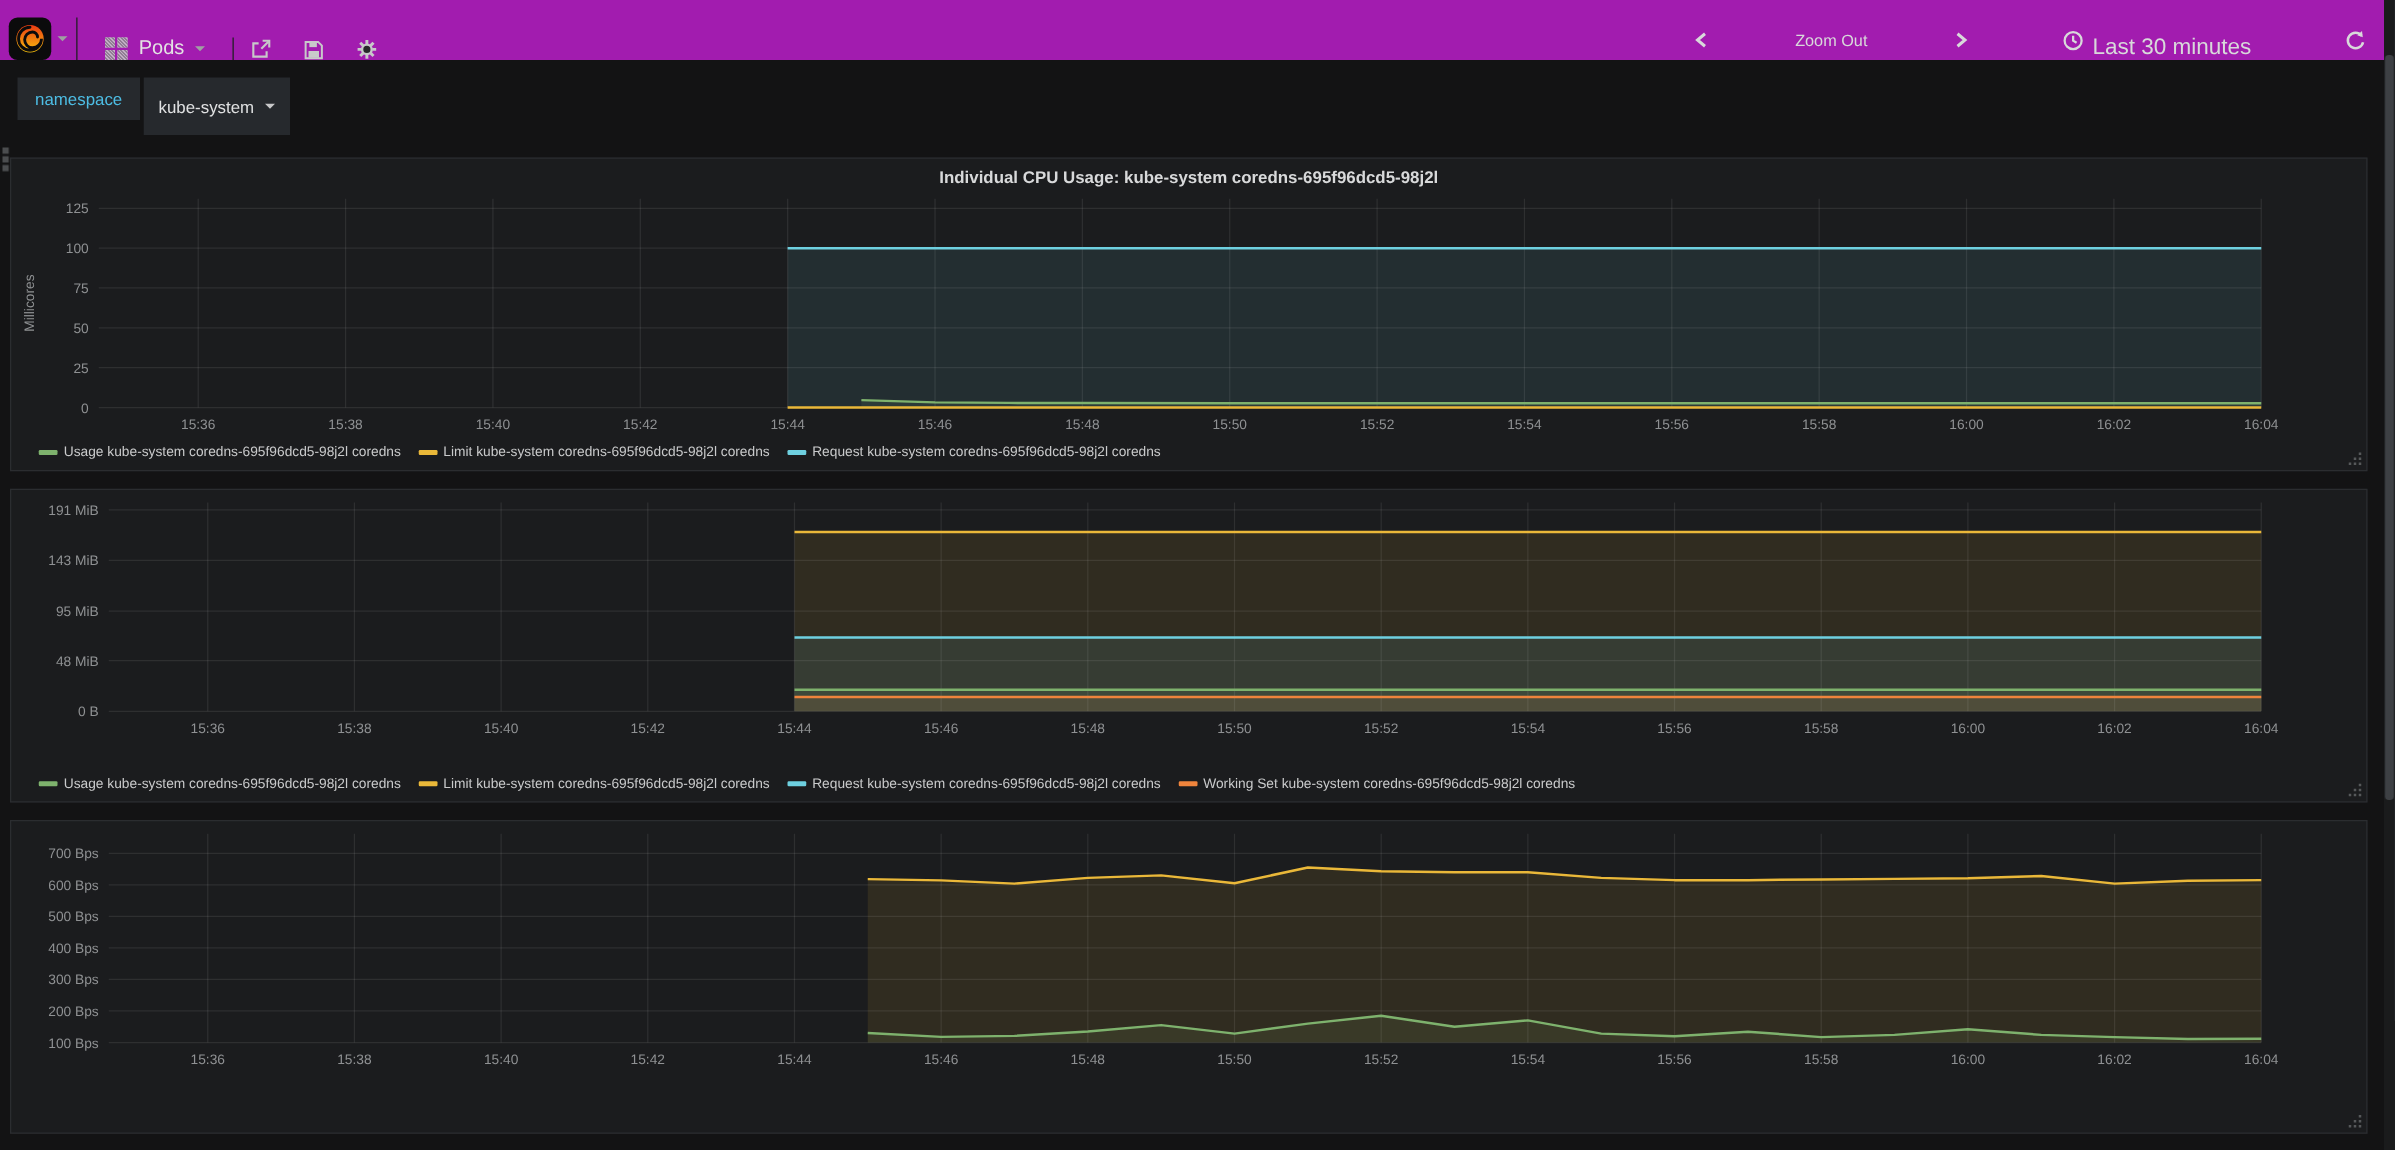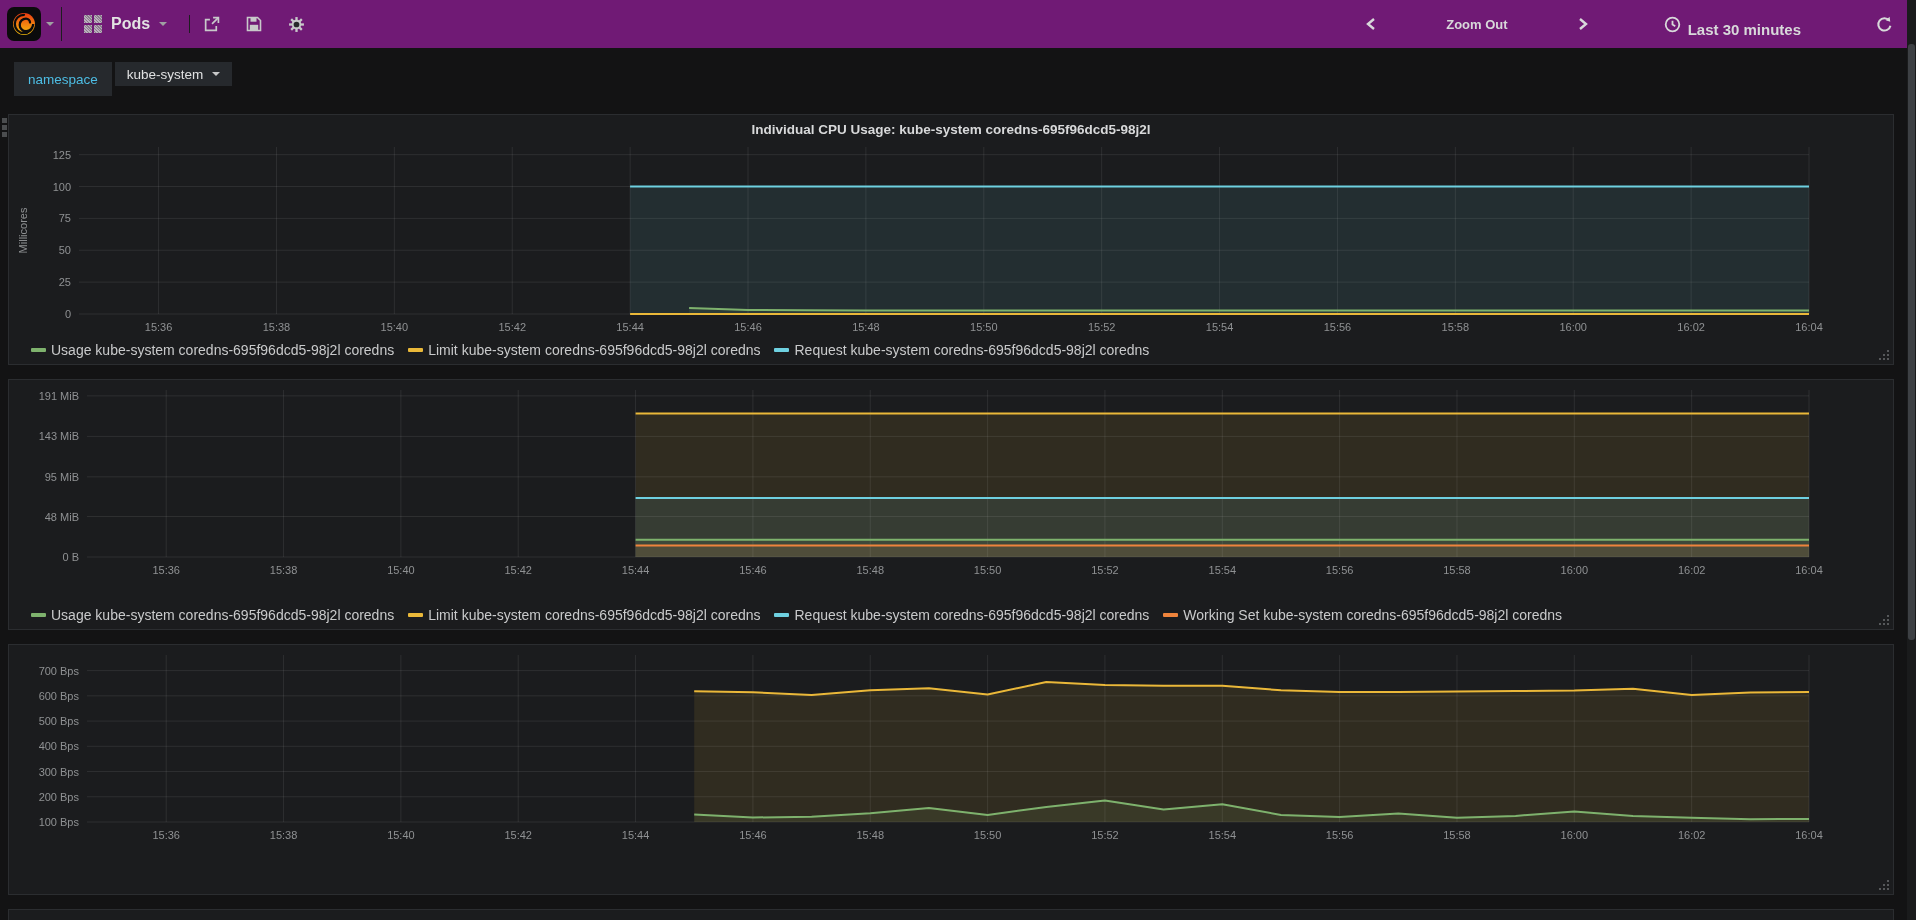--- a/index.html
+++ b/index.html
@@ -1,64 +1,64 @@
 <!DOCTYPE html>
 <html><head>
 <meta charset="utf-8">
 <style>
   * { margin:0; padding:0; box-sizing:border-box; }
   html,body { width:1916px; height:920px; overflow:hidden;
     background:#131314; color:#d8d9da;
     font-family:"Liberation Sans","DejaVu Sans",sans-serif; }
 
   
-  .navbar { height:48px; background:#701a75; display:flex; align-items:center;font-weight:bold; }
+  .navbar { height:48px; background:#a21caf; display:flex; align-items:flex-end; }
   .brand { width:62px; display:flex; align-items:center; justify-content:center; gap:5px;
            border-right:1px solid #1d1e1f; cursor:pointer; }
   .logo-tile { width:34px; height:34px; background:#0b0b0c; border-radius:7px;
                display:flex; align-items:center; justify-content:center; }
   .caret { width:0; height:0; border-left:4px solid transparent; border-right:4px solid transparent;
            border-top:4px solid #9fa0a2; display:inline-block; }
   .dash-picker { display:flex; align-items:center; gap:9px; padding:0 22px;
                  border-right:1px solid #1d1e1f; cursor:pointer; }
   .dash-picker .title { font-size:16px; color:#e3e3e3; }
   .grid-icon { display:grid; grid-template-columns:8px 8px; grid-template-rows:8px 8px; gap:2px; }
   .grid-icon i { background:#c8c9ca; opacity:.85;
      background-image:repeating-linear-gradient(45deg,#c8c9ca 0 1px,#8f9091 1px 2px); }
   .nav-btn { background:none; border:none; color:#b9babb; display:flex; align-items:center;
              padding:0 13px; cursor:pointer; }
   .nav-btn svg { display:block; }
   .nav-spacer { flex:1; }
   .time-ctrls { display:flex; align-items:center; padding-right:10px;gap:48px; }
   .time-ctrls .lbl { font-size:13px; color:#d8d9da; }
   .timepicker { display:flex; align-items:center; gap:7px; padding:0 14px; cursor:pointer; }
-  .timepicker .lbl { font-size:15px;margin-top:11px; }
+  .timepicker .lbl { font-size:18px;margin-top:11px; }
 
   
   .submenu { display:flex; gap:14px; padding:14px 0 12px 14px; }
   .var-group { display:flex; }
   .var-label { background:#26292d; color:#4dbde4; font-size:13.5px;
                padding:8px 14px; height:34px; display:flex; align-items:center;text-align:center; }
   .var-value { background:#26292d; color:#e0e1e2; font-size:13.5px; margin-left:3px;
-               padding:8px 12px; height:24px; display:flex; align-items:center; gap:9px; cursor:pointer; }
+               padding:8px 12px; height:46px; display:flex; align-items:center; gap:9px; cursor:pointer; }
   .var-value .caret { border-top-color:#c7c8c9; }
 
   
   .dashboard { padding:6px 22px 0 8px; position:relative; }
   .left-dots { position:fixed; left:2px; top:118px; width:6px; }
   .left-dots i { display:block; width:5px; height:5px; background:#4b4d4f; margin-bottom:2px; }
   .panel { position:relative; background:#1b1c1e; border:1px solid #2b2d30;
            height:251px; margin-bottom:14px; display:flex; flex-direction:column;
            padding:4px 6px 2px; }
   .panel-title { text-align:center; font-size:13.5px; font-weight:bold; color:#d8d9da;
                  height:22px; line-height:22px; cursor:pointer; }
   .chart { flex:1; width:100%; position:relative; }
   .chart svg { position:absolute; inset:0; }
   .legend { height:24px; display:flex; align-items:center; gap:14px; padding-left:16px;
-            font-size:14px; color:#c9cacb; overflow:hidden; }
+            font-size:11px; color:#c9cacb; overflow:hidden; }
   .legend-item { display:flex; align-items:center; gap:5px; cursor:pointer; white-space:nowrap; }
   .legend-swatch { width:15px; height:4px; border-radius:1px; }
   .resize-corner { position:absolute; right:4px; bottom:4px; width:2px; height:2px;
     background:#56585a;
     box-shadow:-4px 0 #56585a,-8px 0 #56585a,0 -4px #56585a,-4px -4px #56585a,0 -8px #56585a; }
 
   
   text.tick { font-family:"Liberation Sans","DejaVu Sans",sans-serif; font-size:11px; fill:#8f9193; }
   text.axis-label { font-family:"Liberation Sans","DejaVu Sans",sans-serif; font-size:11px; fill:#8f9193; }
 

